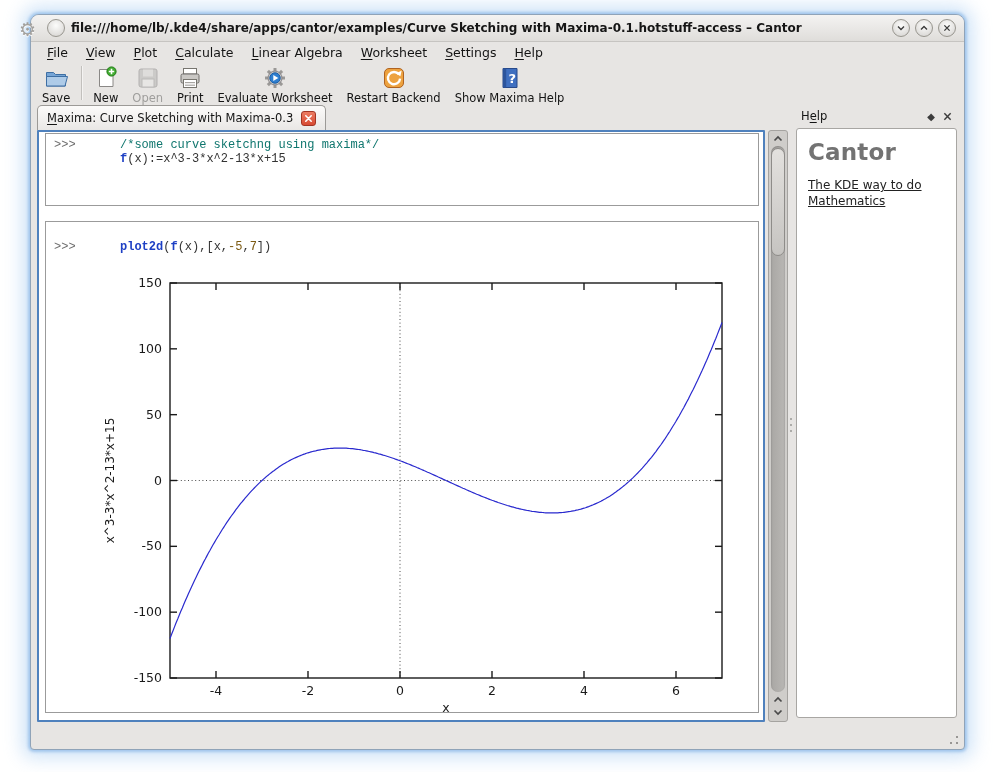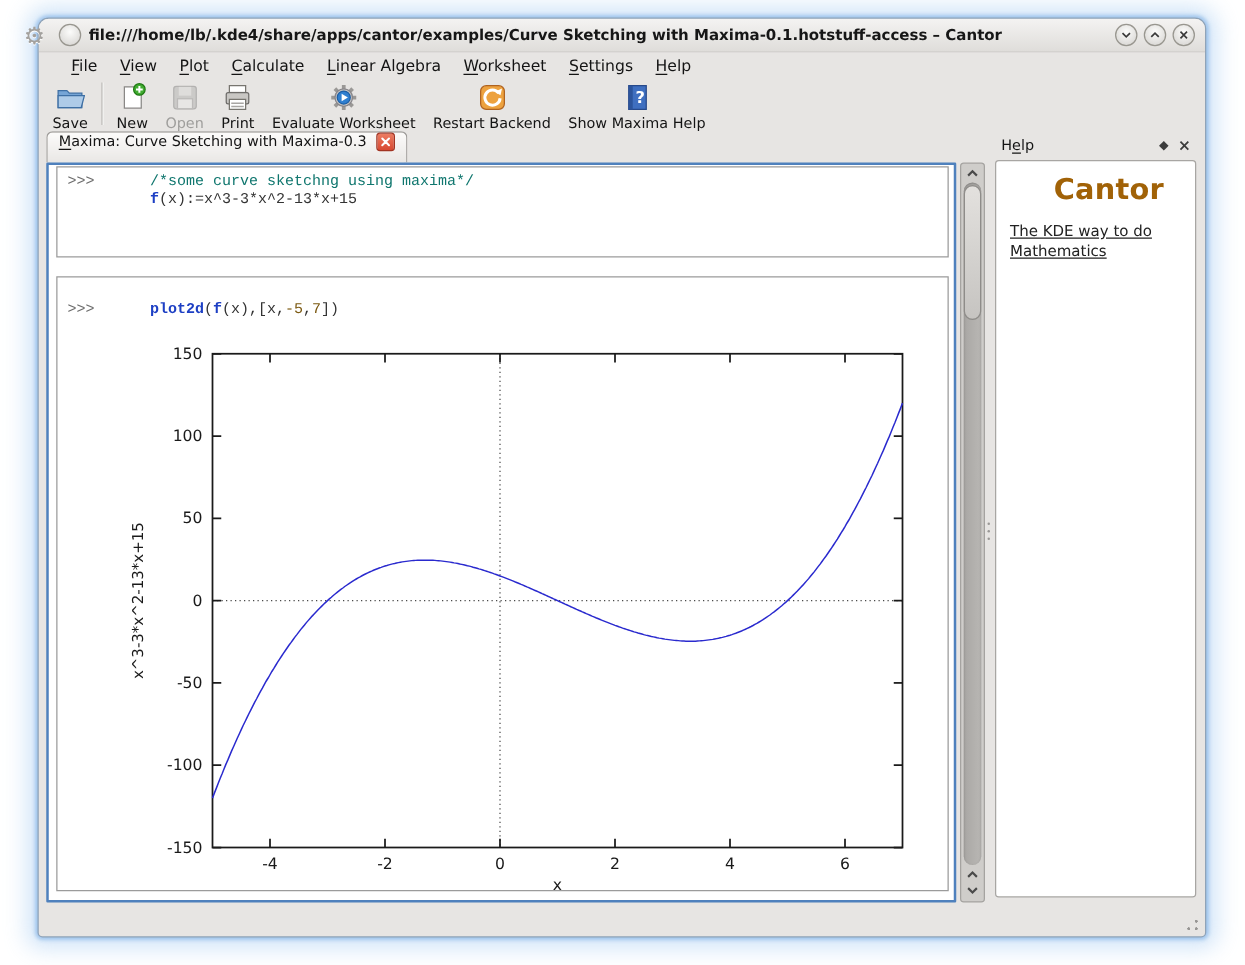--- a/index.html
+++ b/index.html
@@ -20,41 +20,41 @@
     background:radial-gradient(circle at 50% 35%, #fcfcfb, #d3d1ce);
     border:1px solid #98968f; display:inline-flex; align-items:center; justify-content:center; }
   .tb-left-btn { position:absolute; left:16px; top:4px; }
   .tb-title { position:absolute; left:40px; right:110px; top:0; height:26px;
     display:flex; align-items:center; font-size:12px; font-weight:bold; color:#161616;
     white-space:nowrap; overflow:hidden; }
   .tb-buttons { position:absolute; right:8px; top:4px; display:flex; gap:5px; }
 
   
   .menubar { position:absolute; left:0; top:27px; right:0; height:20px;
-    display:flex; align-items:center; padding-left:17px; font-size:12.5px; color:#141414; }
+    display:flex; align-items:center; padding-left:7px; font-size:12.5px; color:#141414; }
   .menu-item { padding:2px 9px; cursor:default; }
   .menu-item u, .tab-label u, .hp-title u { text-decoration:underline; text-underline-offset:2px; }
 
   
   .toolbar { position:absolute; left:0; top:47px; right:0; height:42px;
     display:flex; align-items:flex-start; padding:2px 0 0 4px; }
   .tool { display:flex; flex-direction:column; align-items:center; gap:1px;
     padding:2px 7px; font-size:11.5px; color:#141414; background:none; border:none;
     font-family:inherit; }
   .tool .ticon { width:24px; height:24px; display:block; }
   .tool.disabled { color:#9f9e9c; }
   .tool.disabled .ticon { opacity:.55; filter:grayscale(60%); }
   .tool-sep { width:1px; height:34px; background:#c2c0bd; margin:2px 4px 0 4px;
     box-shadow:1px 0 0 #f4f3f2; }
 
   
   .main { position:absolute; left:0; top:89px; right:0; height:619px; }
 
   .tabrow { position:absolute; left:6px; top:0; height:26px; display:flex; align-items:flex-end; }
-  .tab { display:inline-flex; gap:8px; height:25px; padding:0 9px;
+  .tab { display:inline-flex; align-items:center; gap:8px; height:25px; padding:0 9px;
     background:linear-gradient(#fcfbfa,#e9e7e5); border:1px solid #9c9a97; border-bottom:none;
     border-radius:5px 5px 0 0; font-size:11.5px; color:#141414; }
   .tab-close { width:15px; height:15px; border-radius:3px;
     background:linear-gradient(#ec7c62,#d84a33); border:1px solid #a23423;
     display:inline-flex; align-items:center; justify-content:center; }
 
   .ws-frame { position:absolute; left:6px; top:26px; width:728px; height:592px;
     border:2px solid #4f81bd; background:#fff; border-radius:1px; }
   .cell { position:absolute; left:6px; width:714px; background:#fff;
     border:1px solid #9b9b9b; }
@@ -91,22 +91,22 @@
 
   
   .help-panel { position:absolute; left:763px; top:2px; width:165px; height:616px; }
   .hp-header { height:20px; display:flex; align-items:center; padding:0 4px 0 7px;
     font-size:11.5px; color:#141414; }
   .hp-title { flex:1; }
   .hp-btn { width:16px; height:16px; display:inline-flex; align-items:center;
     justify-content:center; font-size:10px; color:#3c3c3c; }
   .hp-content { position:absolute; left:2px; right:2px; top:22px; bottom:4px;
     background:#fff; border:1px solid #a8a6a3; border-radius:3px; padding:10px 11px; }
-  .hp-heading { font-size:23px; font-weight:bold; color:#a16207; margin-bottom:12px;
-    letter-spacing:.2px;margin-left:35px; }
+  .hp-heading { font-size:23px; font-weight:bold; color:#737373; margin-bottom:12px;
+    letter-spacing:.2px; }
   .hp-body { font-size:12px; color:#222; line-height:1.35;text-decoration:underline; }
 
   
   .statusbar { position:absolute; left:0; right:0; top:708px; height:27px;
     border-radius:0 0 3px 3px; }
   .grip { position:absolute; right:5px; bottom:5px; width:10px; height:10px;
     background:
       radial-gradient(circle at 8px 2px, #989694 1px, transparent 1.3px),
       radial-gradient(circle at 8px 8px, #989694 1px, transparent 1.3px),
       radial-gradient(circle at 2px 8px, #989694 1px, transparent 1.3px); }

